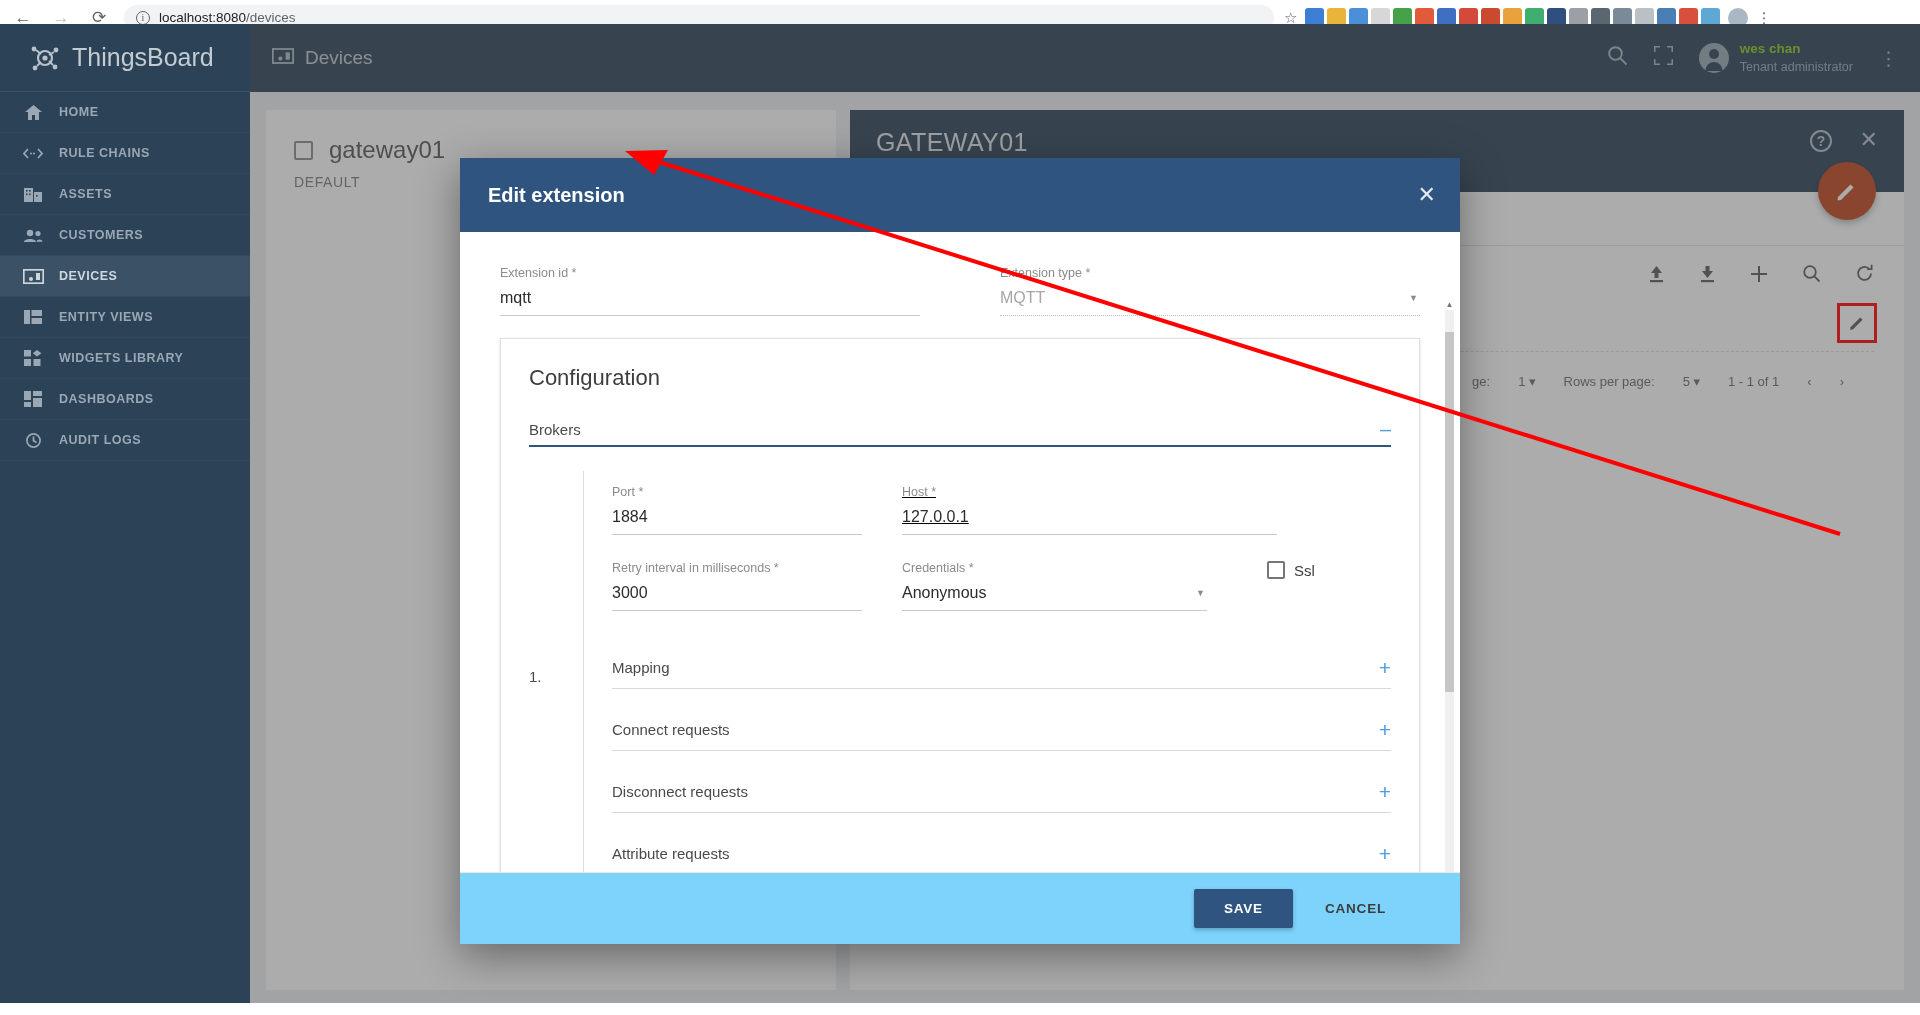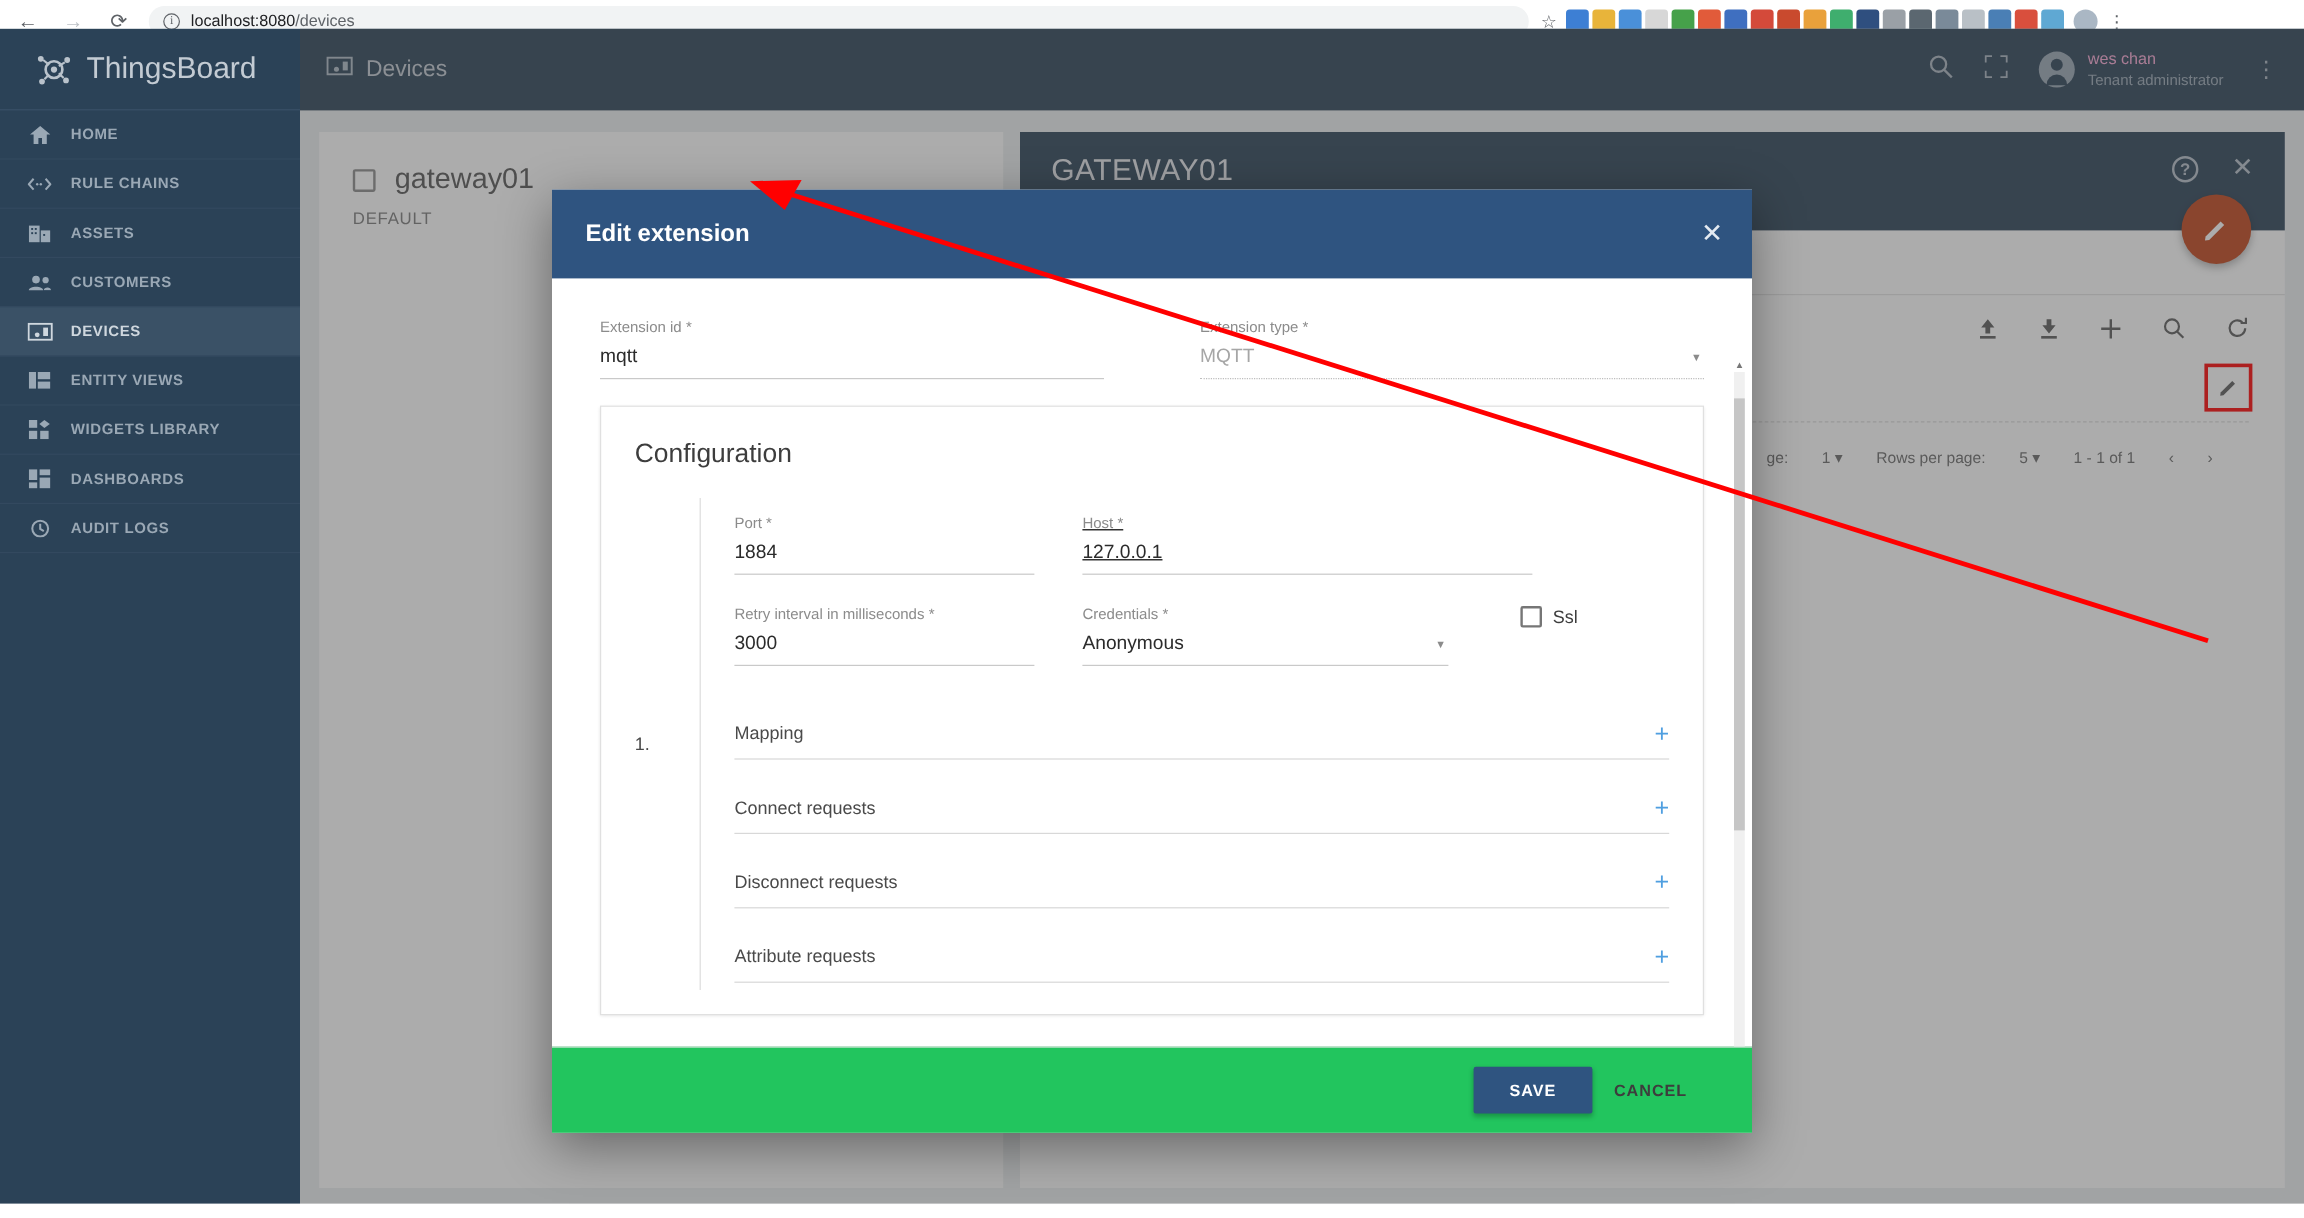--- a/index.html
+++ b/index.html
@@ -80,21 +80,21 @@
   .user-chip { display: flex; align-items: center; gap: 11px; }
   .user-av { width: 30px; height: 30px; border-radius: 50%; background: #9aa8b5; position: relative; }
   .user-av::before {
     content: ''; position: absolute; left: 50%; top: 6px; width: 10px; height: 10px;
     border-radius: 50%; background: #2b4257; transform: translateX(-50%);
   }
   .user-av::after {
     content: ''; position: absolute; left: 50%; bottom: 2px; width: 17px; height: 9px;
     border-radius: 9px 9px 0 0; background: #2b4257; transform: translateX(-50%);
   }
-  .user-name { font-size: 13.5px; color: #f9a8d4; line-height: 1.35; }
+  .user-name { font-size: 13.5px; color: #84cc16; line-height: 1.35; font-weight: bold; }
   .user-role { font-size: 12.5px; color: #9aa8b5; line-height: 1.35; }
 
   
   .list-panel {
     position: absolute; left: 16px; top: 86px; width: 570px; height: 880px;
     background: #fff;
   }
   .dev-card { padding: 26px 28px 20px; }
   .dev-row { display: flex; align-items: center; gap: 16px; }
   .chk {
@@ -191,21 +191,21 @@
   .chk-box { width: 18px; height: 18px; border: 2px solid #767676; border-radius: 2px; }
   .chk-lbl { font-size: 15px; color: #3d3d3d; }
   .sub-panel {
     display: flex; align-items: center; height: 42px; margin-top: 14px;
     font-size: 15px; color: #4a4a4a; border-bottom: 1px solid #d8d8d8;
   }
   .sub-panel .plus { margin-left: auto; color: #4f9fe0; font-size: 21px; line-height: 16px; }
 
   .dlg-foot {
     height: 72px; display: flex; align-items: center; justify-content: flex-end;
-    padding-right: 36px; border-top: 1px solid #e8e8e8; background: #22c55e;
+    gap: 14px; padding-right: 56px; border-top: 1px solid #e8e8e8; background: #7dd3fc;
   }
   .btn-save {
     background: #2f5480; color: #fff; font-size: 13.5px; font-weight: bold;
     letter-spacing: .8px; padding: 12px 30px; border: none; border-radius: 2px;
     box-shadow: 0 2px 4px rgba(0,0,0,.25);
   }
   .btn-cancel {
     background: none; border: none; color: #3d3d3d; font-size: 13.5px;
     font-weight: bold; letter-spacing: .8px; padding: 12px 18px;
   }
@@ -503,20 +503,24 @@
             <div class="f-label">Extension type *</div>
             <div class="f-value muted">MQTT</div>
             <span class="f-caret">▼</span>
             <div class="f-underline dotted"></div>
           </div>
         </div>
 
         <div class="config-card">
           <div class="config-title">Configuration</div>
 
+          <div class="panel-head">
+            <span>Brokers</span>
+            <span class="act">–</span>
+          </div>
 
           <div class="broker-block">
             <div class="broker-idx">1.</div>
             <div class="broker-fields">
 
               <div class="b-row">
                 <div class="b-field w1">
                   <div class="f-label">Port *</div>
                   <div class="f-value">1884</div>
                   <div class="f-underline"></div>

